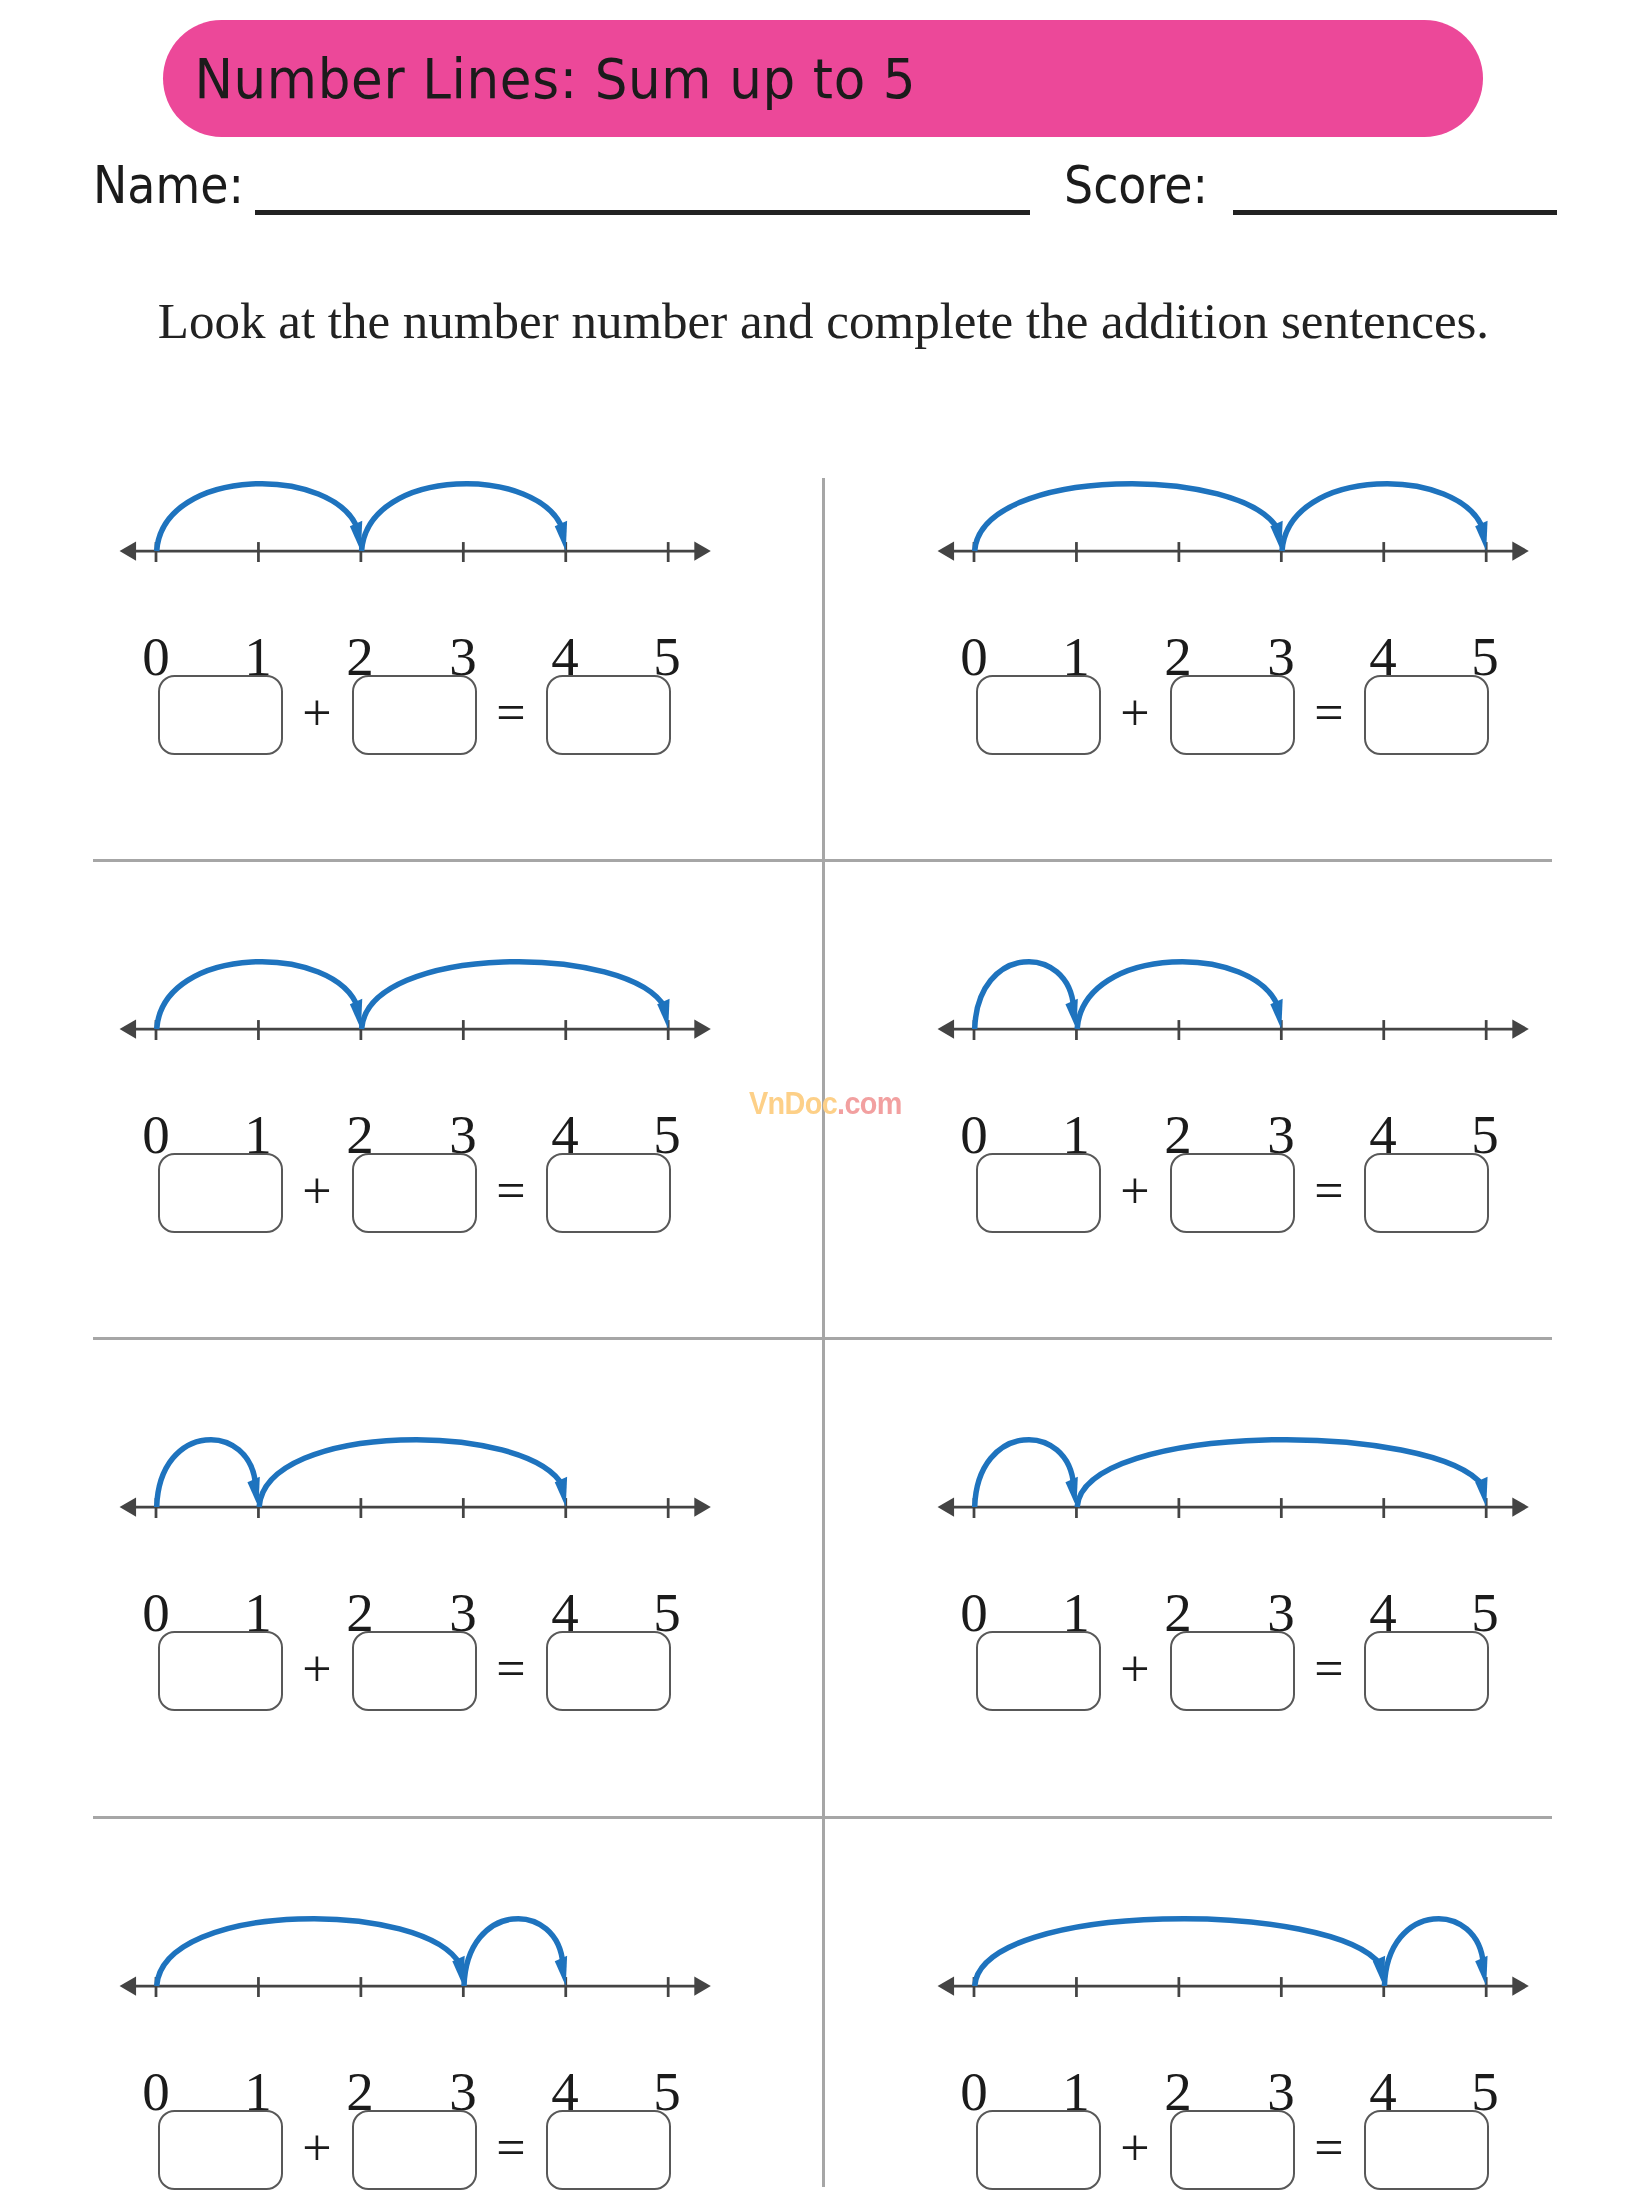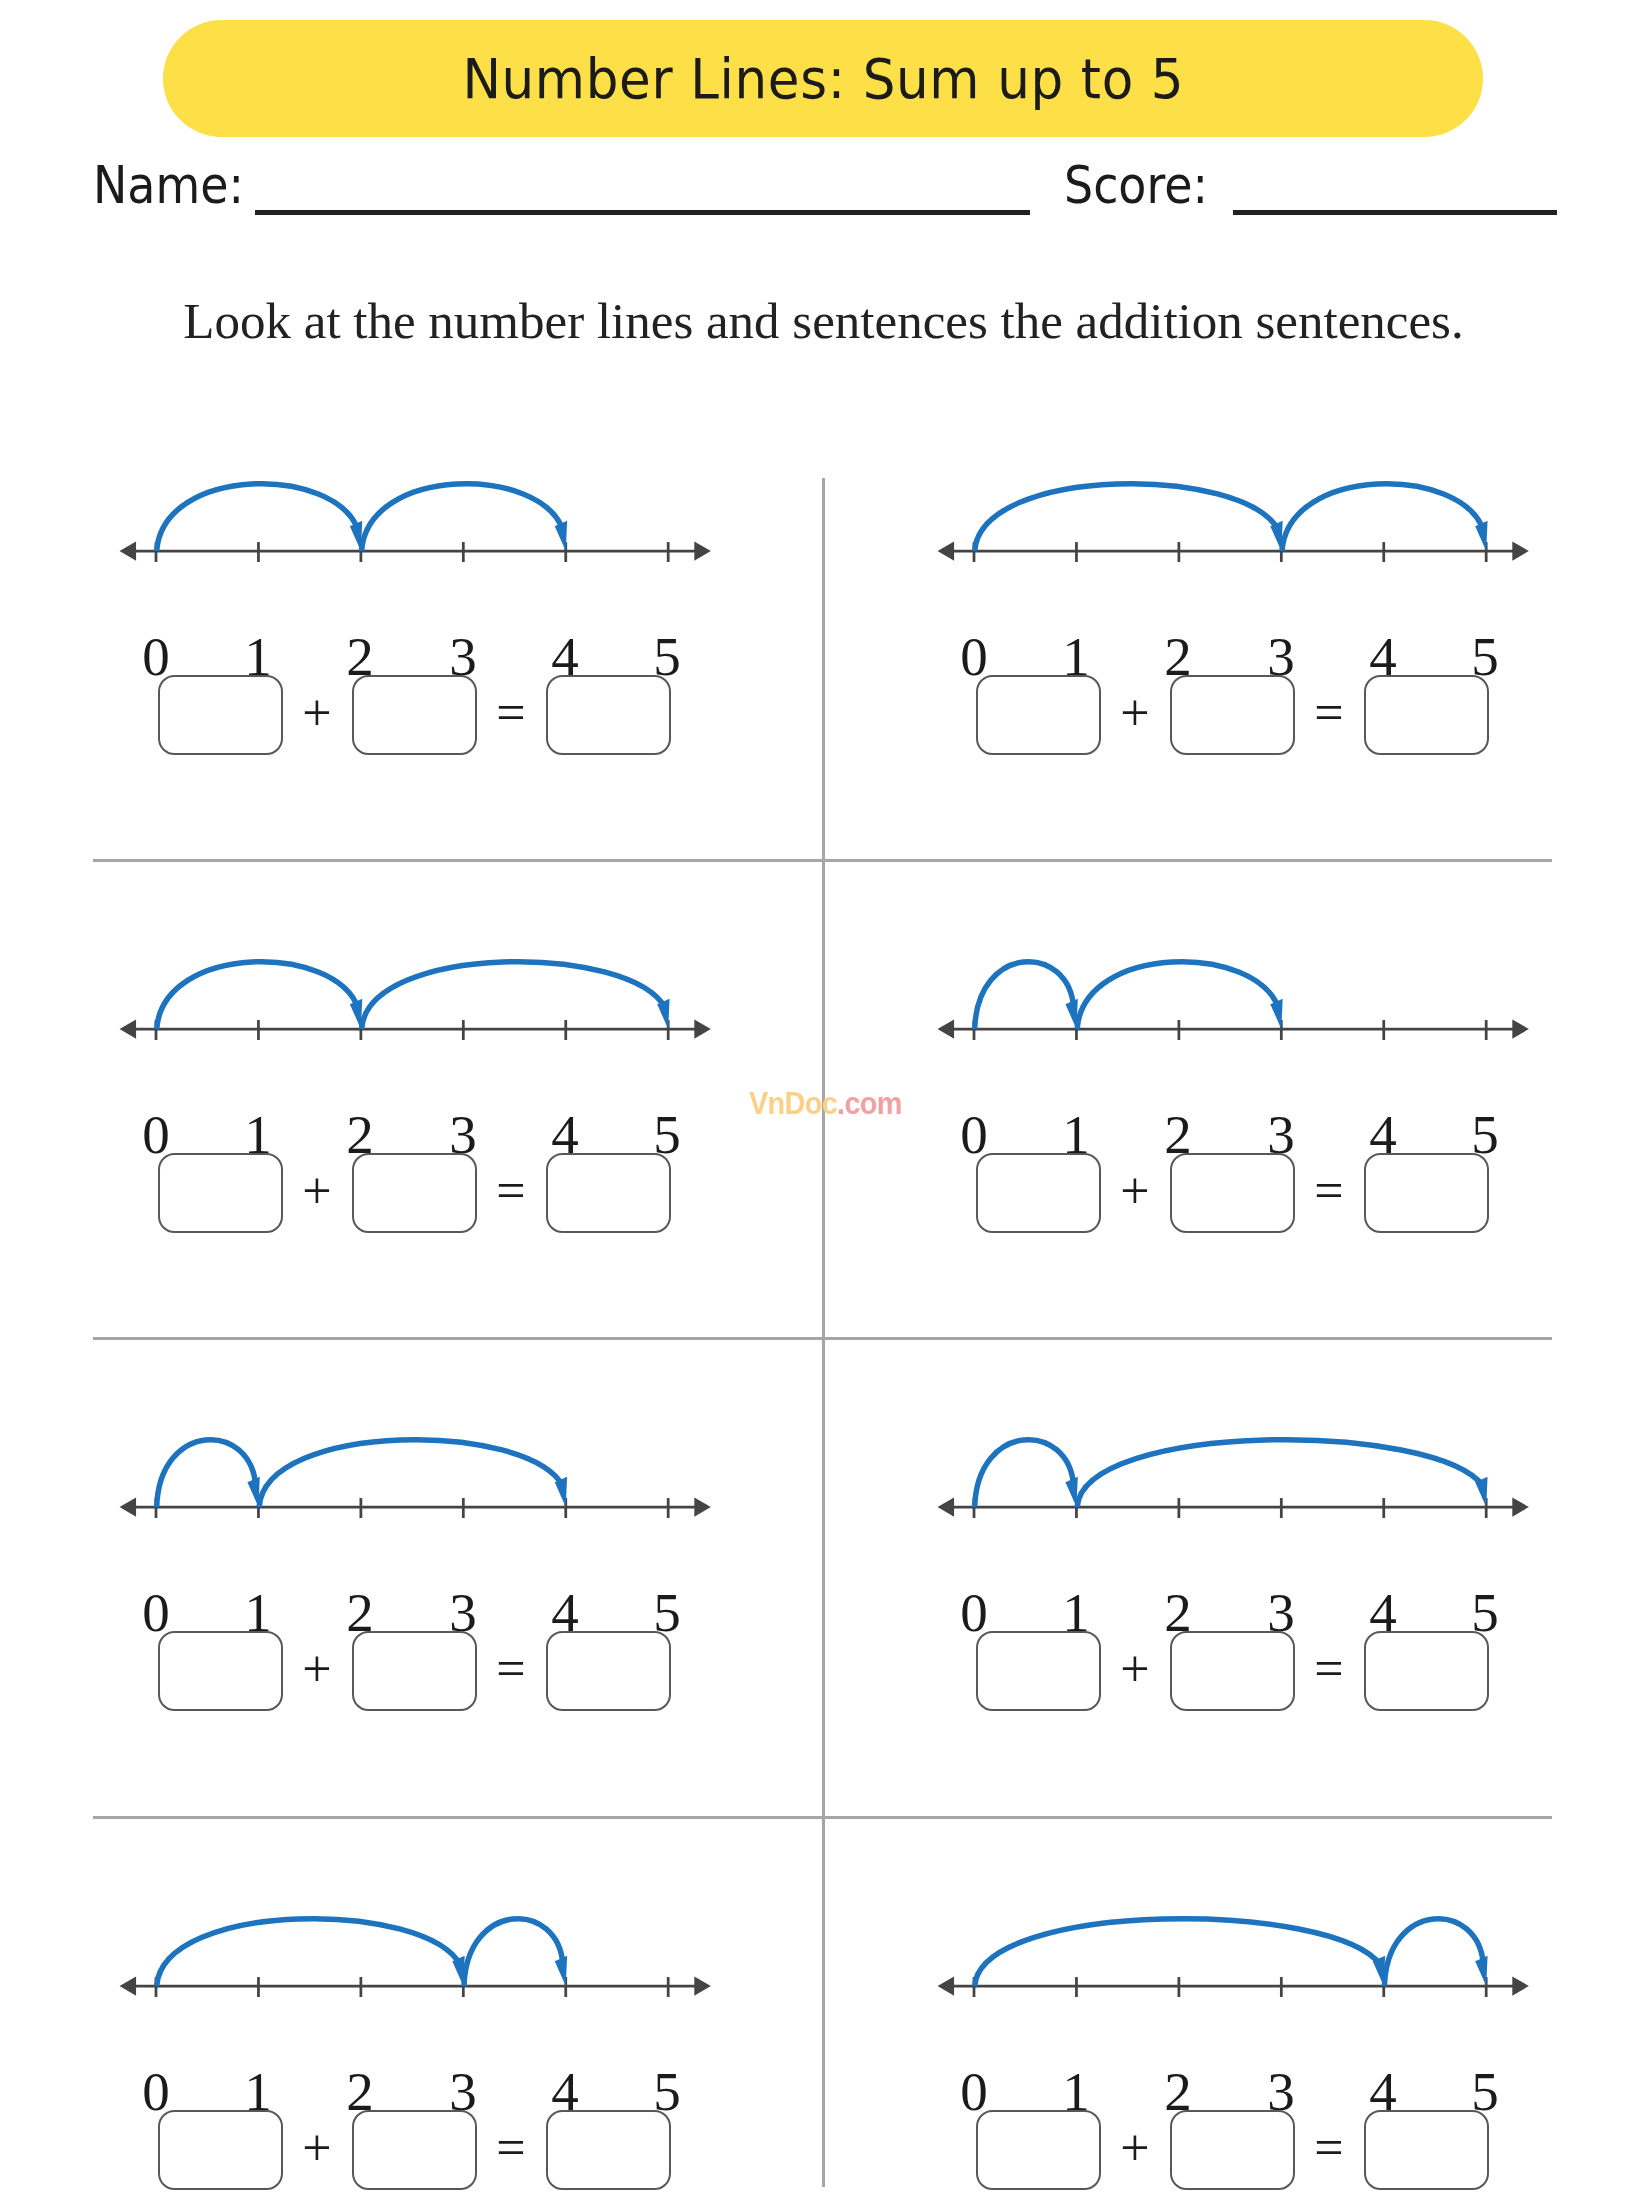--- a/index.html
+++ b/index.html
@@ -1,20 +1,20 @@
 <!DOCTYPE html>
 <html style="font-size:11px"><head>
 <meta charset="utf-8">
 <style>
   html, body { margin: 0; padding: 0; background: #ffffff; }
   body { width: 1647px; height: 2205px; position: relative; overflow: hidden; }
   .title-box {
     position: absolute; left: 163px; top: 20px; width: 1320px; height: 117px;
-    background: #fde047; border-radius: 59px;
-    display: flex; align-items: center; justify-content: center;
+    background: #ec4899; border-radius: 59px;
+    display: flex; align-items: center; justify-content: flex-start;
   }
   .title-text {
     font-family: "DejaVu Sans", sans-serif; font-size: 56px; color: #1b1b1b;
     letter-spacing: 0.7px; transform: scaleX(0.92); display: inline-block;
   }
   .hdr-label {
     position: absolute; font-family: "DejaVu Sans", sans-serif; font-size: 51px; color: #1b1b1b;
     transform: scaleX(0.9); transform-origin: left top;
   }
   .hdr-line { position: absolute; height: 4.8px; background: #222; }
@@ -51,21 +51,21 @@
 <div class="title-box">
   <span class="title-text">Number Lines: Sum up to 5</span>
 </div>
 
 <span class="hdr-label" style="left:93px; top:156px;">Name:</span>
 <div class="hdr-line" style="left:255px; top:210px; width:775px;"></div>
 
 <span class="hdr-label" style="left:1064px; top:156px;">Score:</span>
 <div class="hdr-line" style="left:1233px; top:210px; width:324px;"></div>
 
-<div class="instructions">Look at the number lines and sentences the addition sentences.</div>
+<div class="instructions">Look at the number number and complete the addition sentences.</div>
 
 <div class="vdiv"></div>
 <div class="hdiv" style="top:859px;"></div>
 <div class="hdiv" style="top:1337px;"></div>
 <div class="hdiv" style="top:1816px;"></div>
 
 <div id="panels">
     <div class="panel" style="left: 156px; top: 551px;">
       <svg width="0.7" height="0.7" viewBox="0 0 1 1">
         <line x1="-40" y1="0" x2="785" y2="0" stroke="#444444" stroke-width="4"></line>

